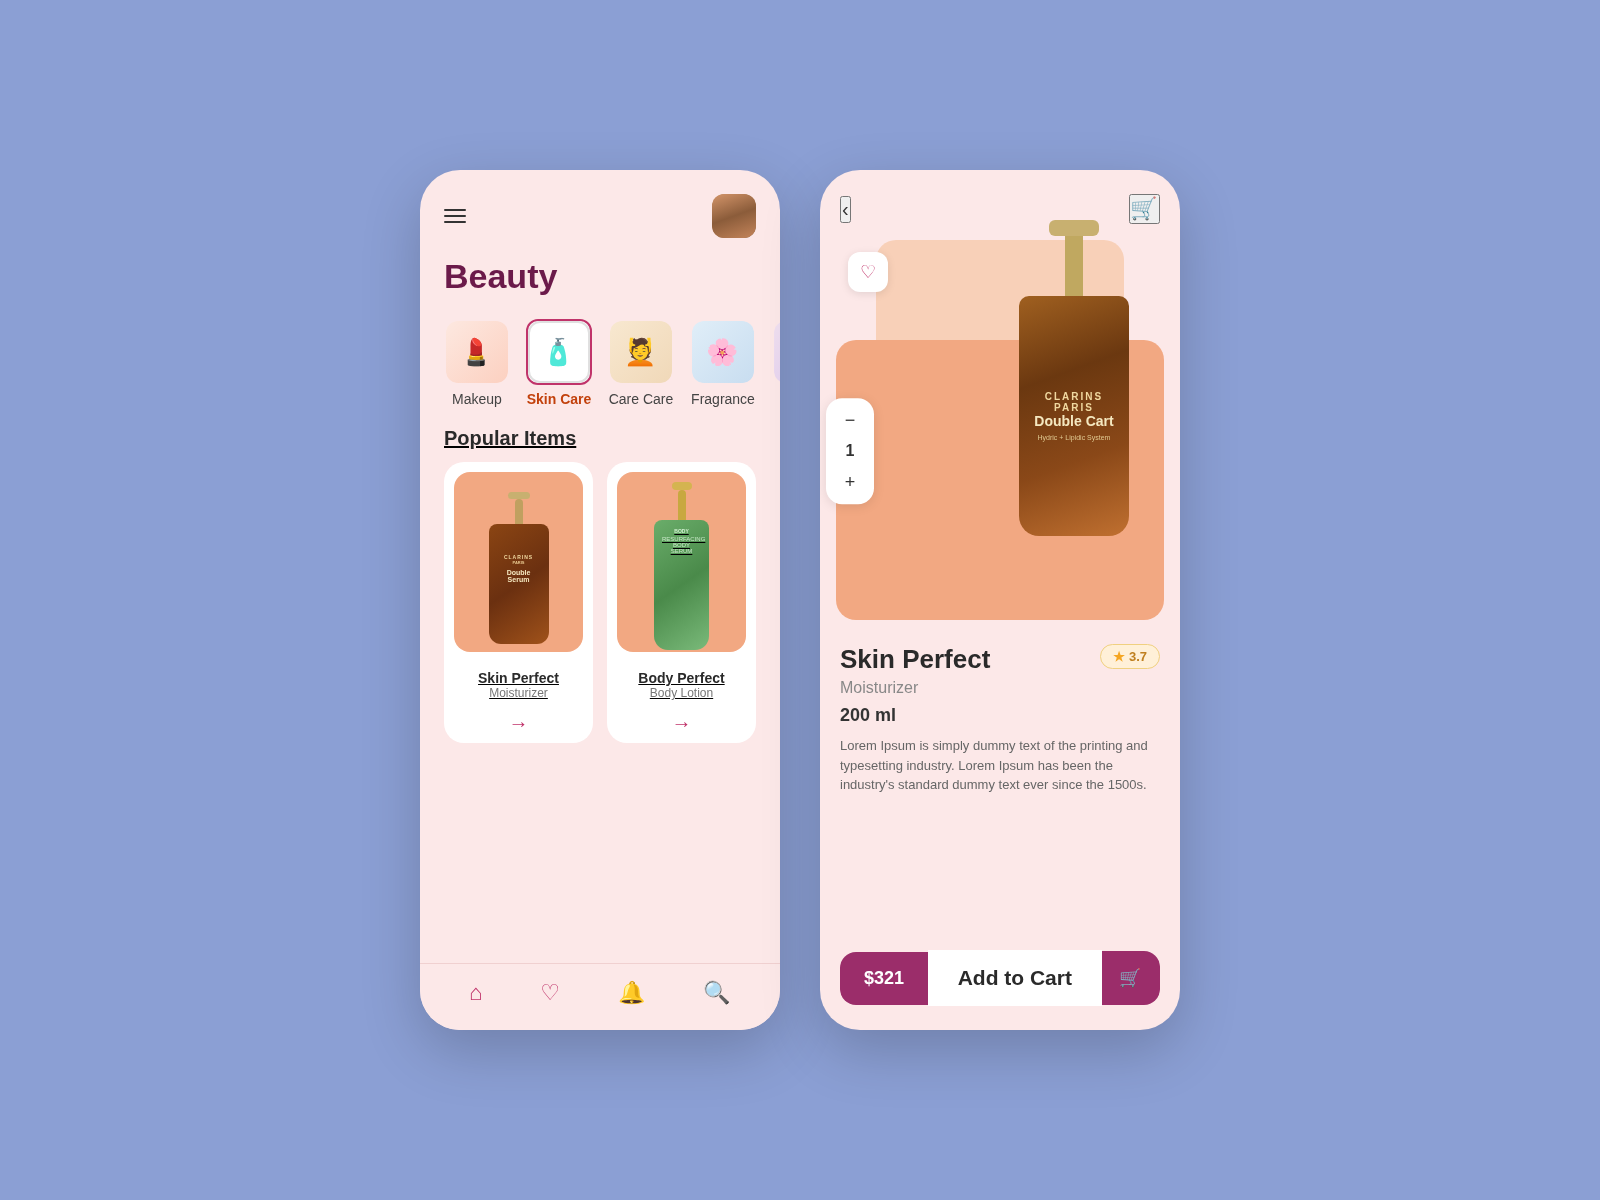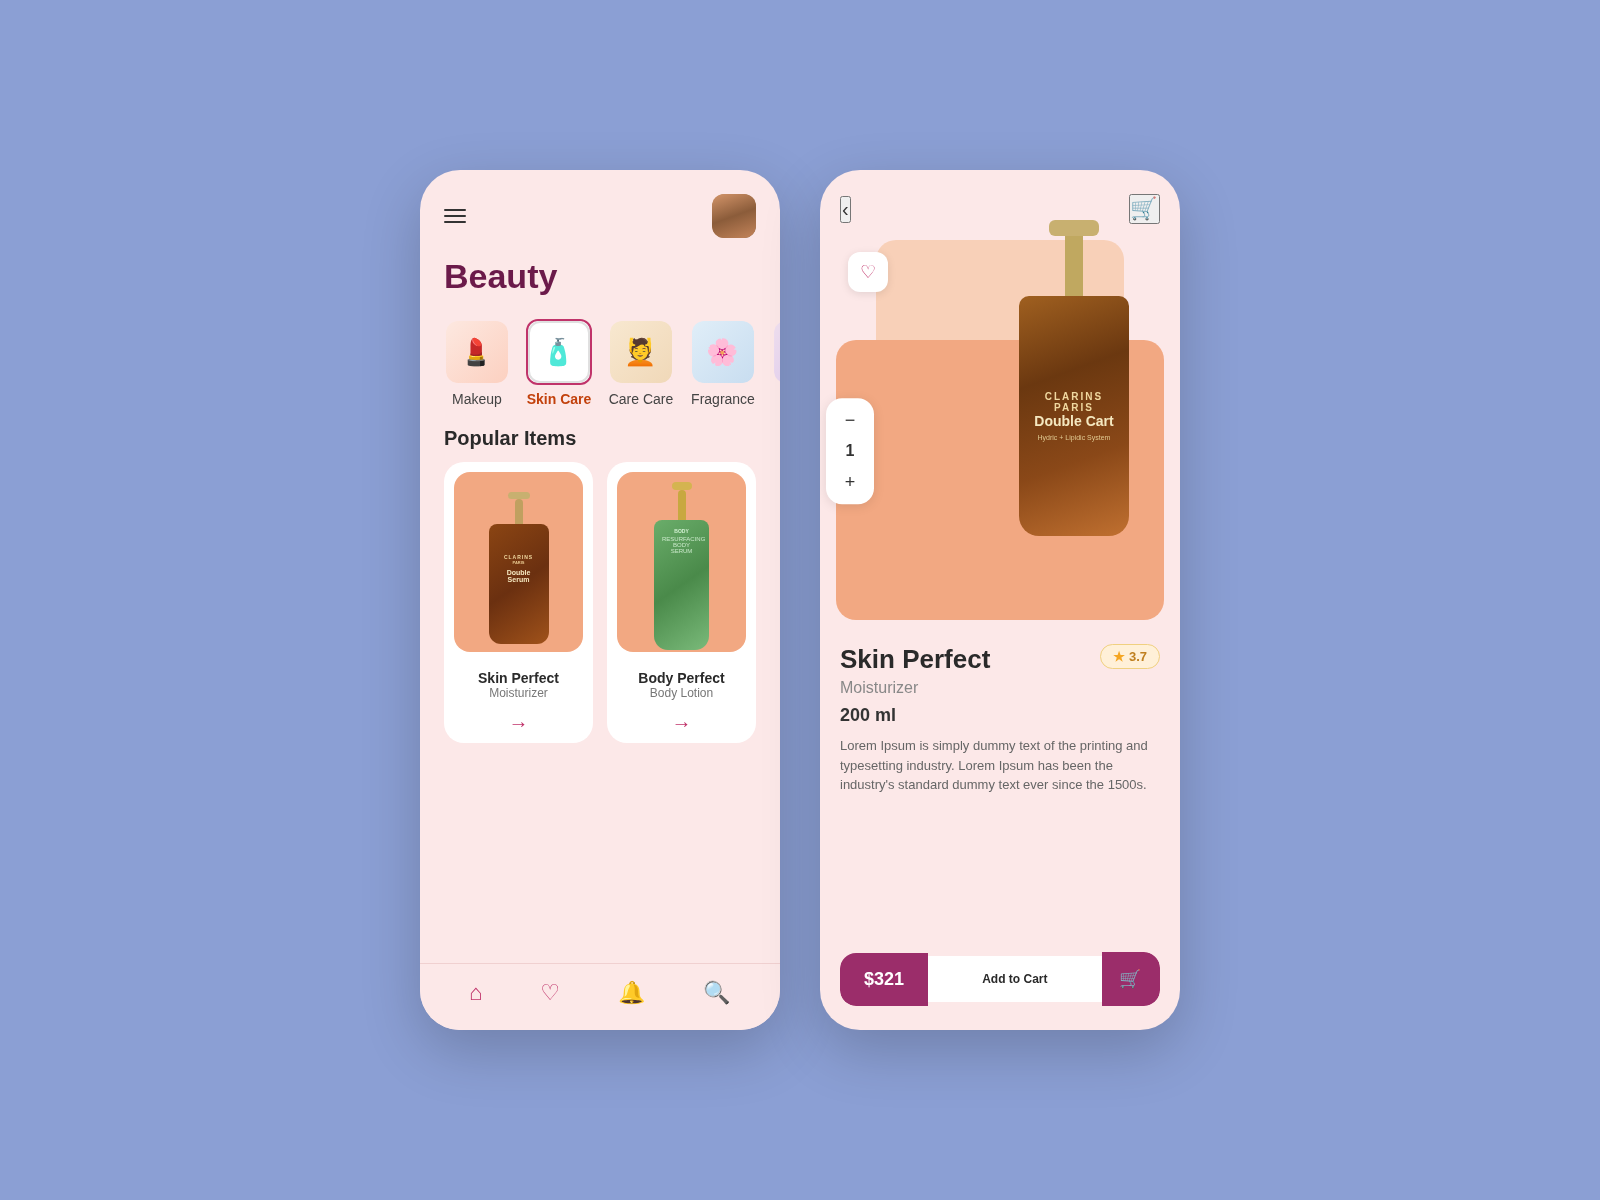--- a/index.html
+++ b/index.html
@@ -125,20 +125,21 @@
     }
 
     .category-label.active {
       color: #c2410c;
       font-weight: 600;
     }
 
     
     .popular-section {
       padding: 4px 24px 12px;
+      text-decoration: underline;
     }
 
     .popular-title {
       font-size: 20px;
       font-weight: 700;
       color: #2a2a2a;
       margin-bottom: 12px;
     }
 
     .products-row {
@@ -550,21 +551,21 @@
       padding: 16px 24px;
       border: none;
       cursor: pointer;
       border-radius: 16px 0 0 16px;
     }
 
     .add-to-cart-btn {
       flex: 1;
       background: white;
       color: #2a2a2a;
-      font-size: 12px;
+      font-size: 21px;
       font-weight: 600;
       padding: 16px;
       border: none;
       cursor: pointer;
       text-align: center;
     }
 
     .cart-btn-icon {
       background: #9b2d6a;
       color: white;

